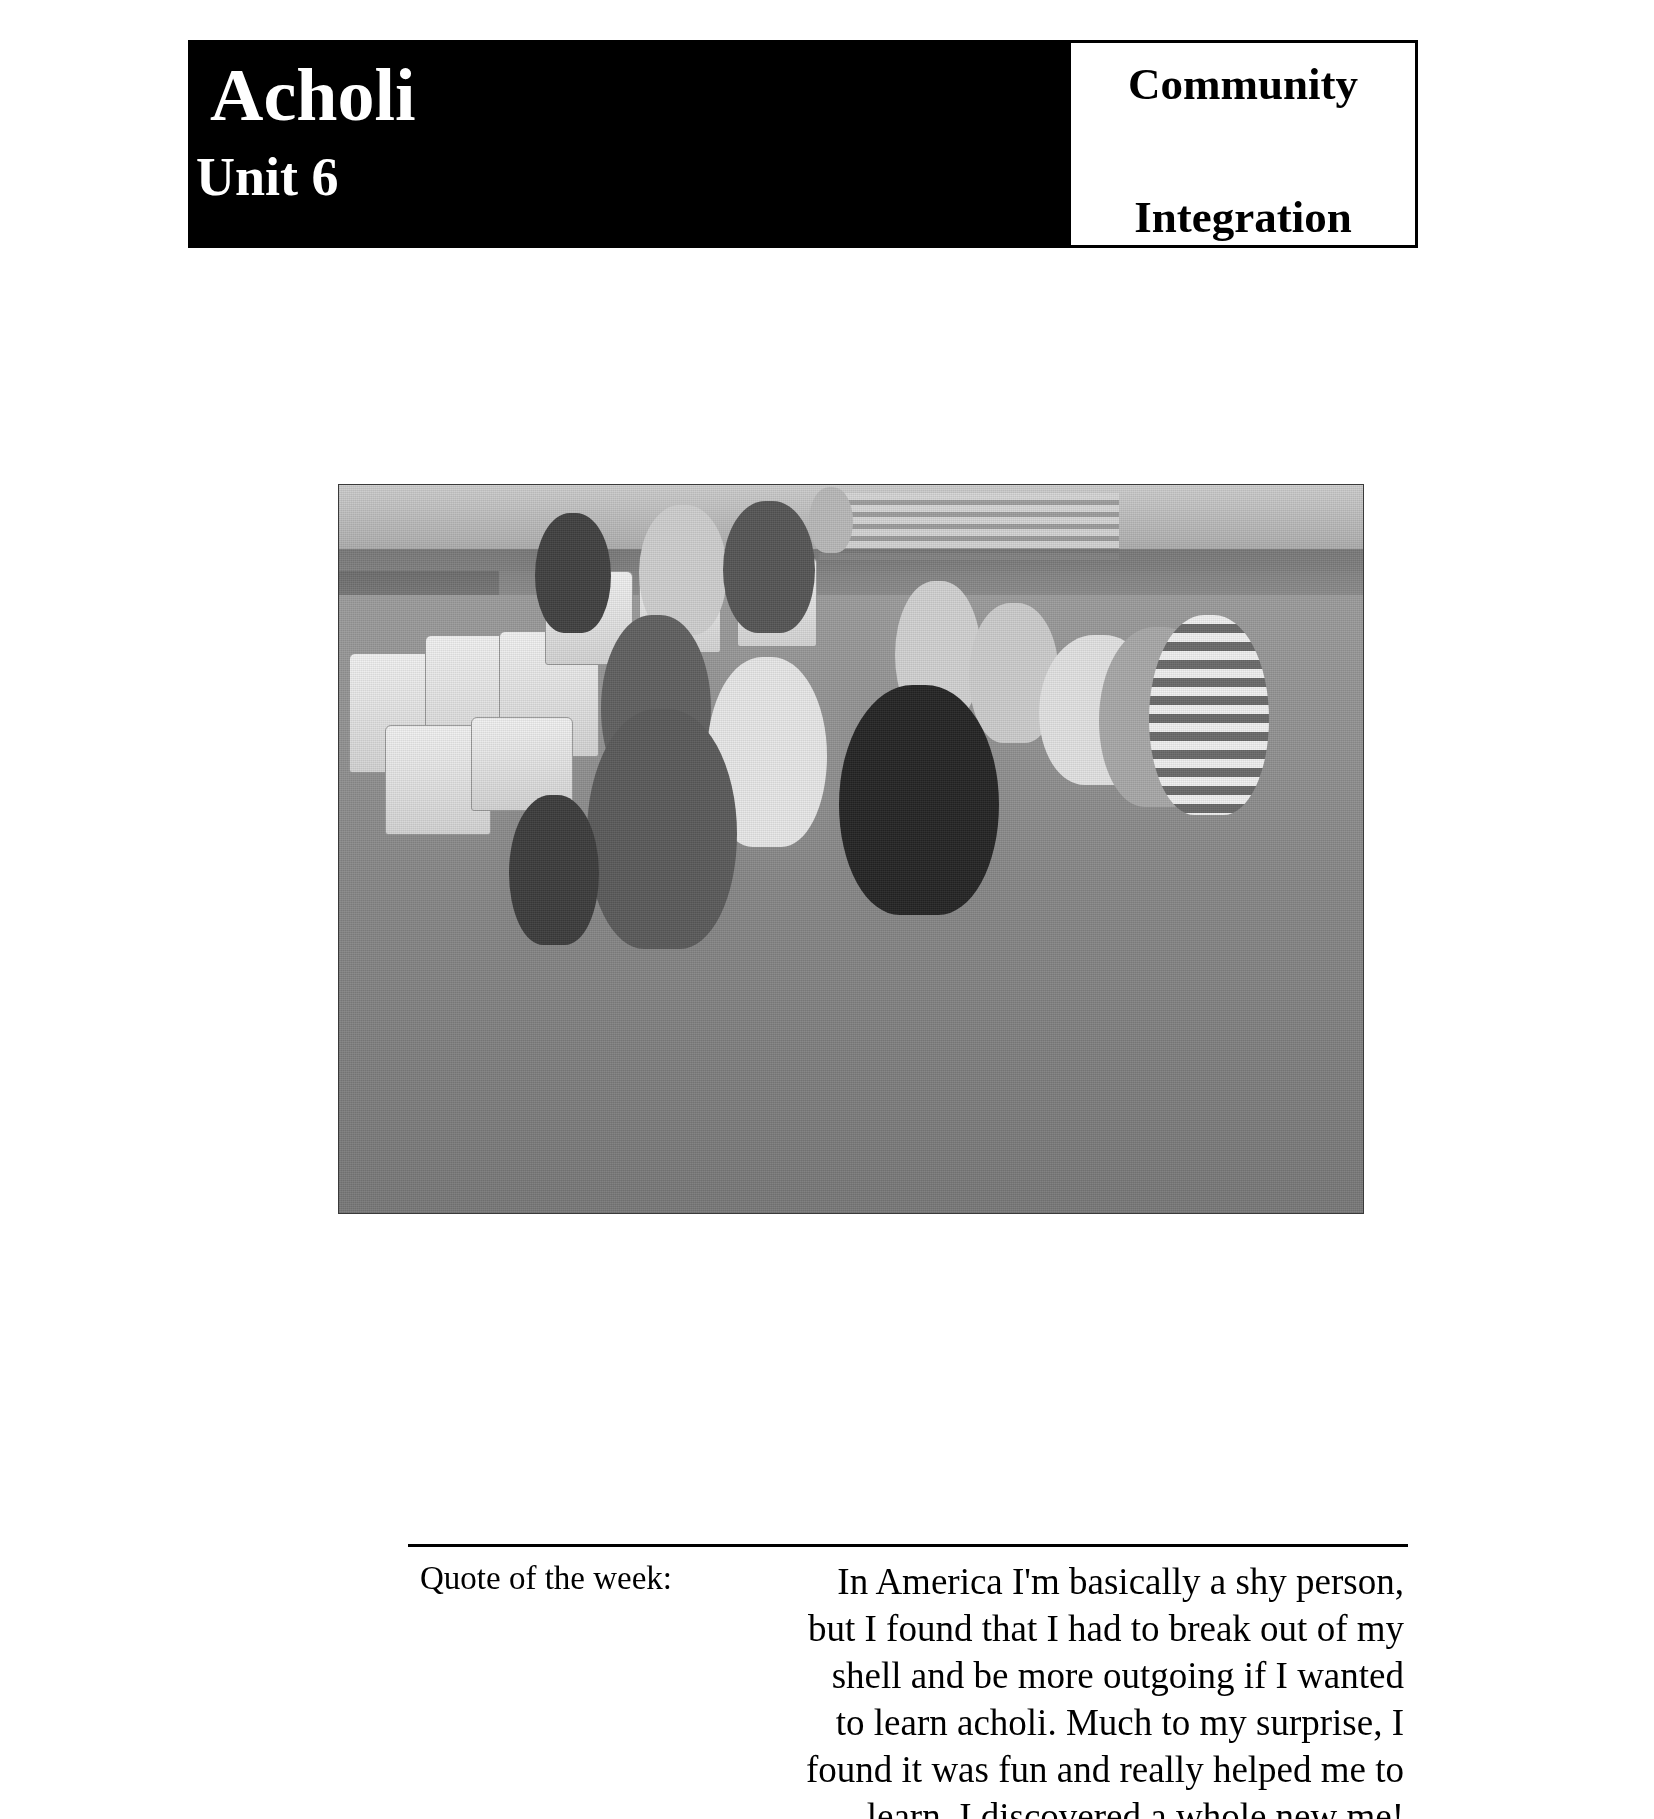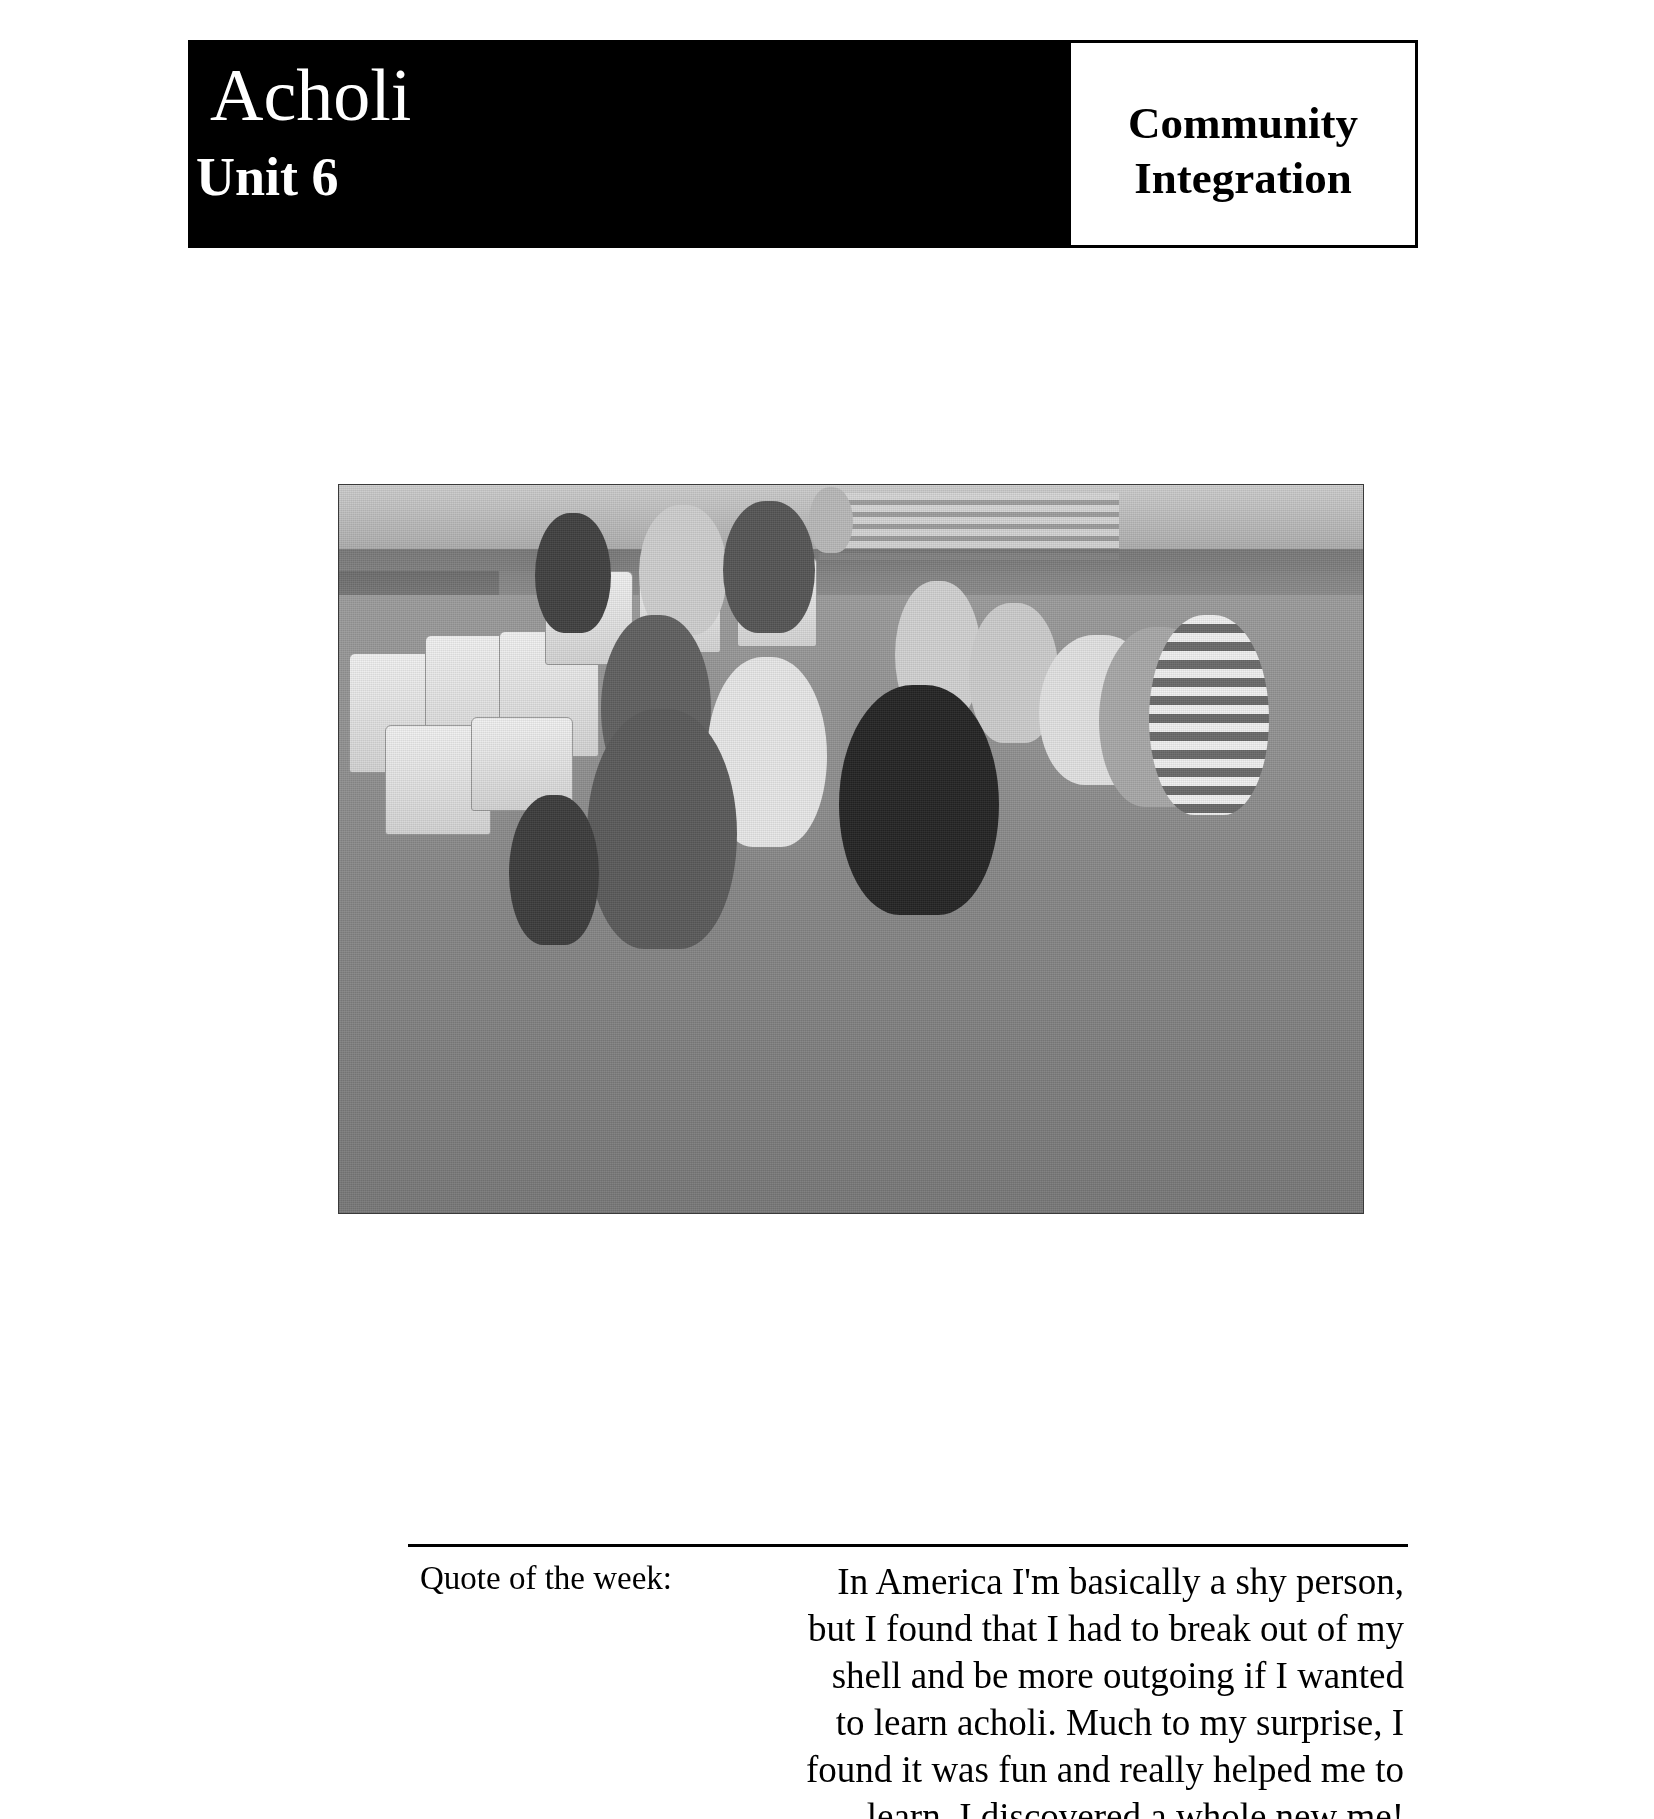--- a/index.html
+++ b/index.html
@@ -32,40 +32,40 @@
     flex: 1 1 auto;
     position: relative;
     padding: 0 0 0 18px;
     box-sizing: border-box;
   }
   .title-main {
     position: absolute;
     left: 22px;
     top: 18px;
     font-size: 74px;
-    font-weight: normal;
+    font-weight: bold;
     line-height: 1;
     letter-spacing: 0px;
   }
   .title-sub {
     position: absolute;
     left: 8px;
     top: 110px;
     font-size: 54px;
     font-weight: bold;
     line-height: 1;
   }
   .header-right {
     width: 350px;
     background: #ffffff;
     border: 3px solid #000000;
     box-sizing: border-box;
     display: flex;
     flex-direction: column;
-    justify-content: center;
+    justify-content: space-between;
     padding-top: 14px;
   }
   .header-right .line {
     font-size: 45px;
     font-weight: bold;
     line-height: 1.22;
     text-align: center;
     white-space: nowrap;
   }
 

